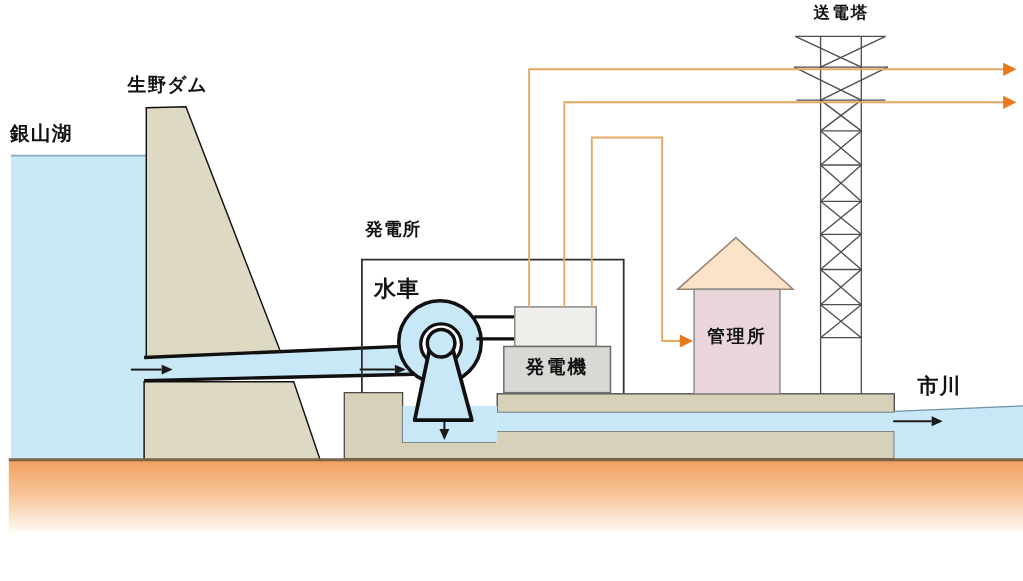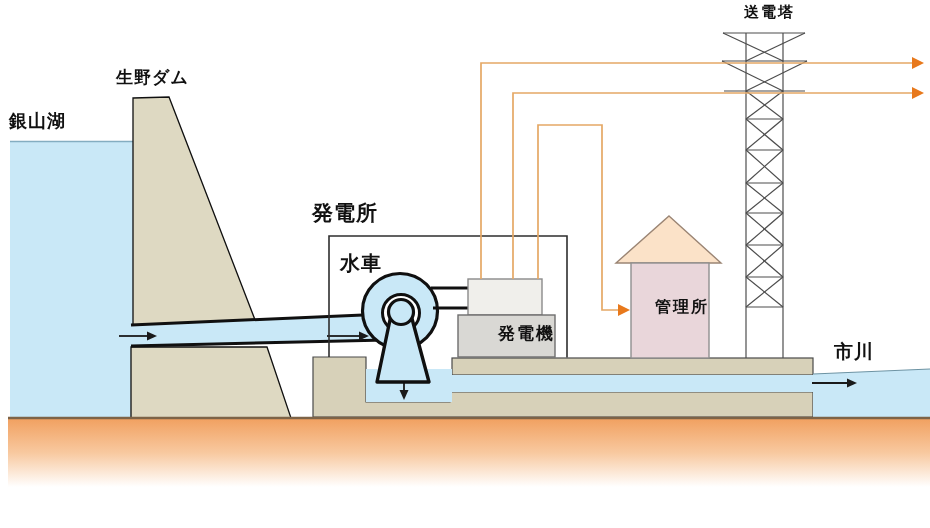--- a/index.html
+++ b/index.html
@@ -5,21 +5,21 @@
   html,body{margin:0;padding:0;background:#fff;}
   #stage{
     position:relative;width:930px;height:528px;background:#fff;overflow:hidden;
     font-family:"Liberation Sans","DejaVu Sans",sans-serif;
   }
   #stage svg{position:absolute;left:0;top:0;}
   .lbl{
     position:absolute;color:#111;font-weight:700;letter-spacing:1px;
     white-space:nowrap;line-height:1;text-align:right;
   }
-  .lbl.center{text-align:right;letter-spacing:2px;}
+  .lbl.center{text-align:center;letter-spacing:2px;}
 </style>
 </head>
 <body>
 
 <div id="stage">
 
 <svg width="930" height="528" viewBox="0 0 930 528">
   <defs>
     <linearGradient id="groundGrad" x1="0" y1="0" x2="0" y2="1">
       <stop offset="0" style="stop-color:var(--ground)"></stop>
@@ -117,20 +117,20 @@
     <polygon points="912,57 924,63 912,69"></polygon>
     <polygon points="912,87 924,93 912,99"></polygon>
     <polygon points="618,304 630,310 618,316"></polygon>
   </g>
 
   <line x1="8" y1="418" x2="930" y2="418" style="stroke:var(--ground_line)" stroke-width="2.6"></line>
 </svg>
 
 <div class="lbl" style="left:9px;top:112px;font-size:18px">銀山湖</div>
 <div class="lbl" style="left:116px;top:69px;font-size:17px">生野ダム</div>
-<div class="lbl" style="left:312px;top:202px;font-size:21px">発電所</div>
+<div class="lbl" style="left:332px;top:202px;font-size:16px">発電所</div>
 <div class="lbl" style="left:340px;top:253px;font-size:20px">水車</div>
 <div class="lbl center" style="left:458px;top:325px;width:97px;font-size:17px">発電機</div>
 <div class="lbl center" style="left:631px;top:299px;width:78px;font-size:16px">管理所</div>
 <div class="lbl center" style="left:735px;top:4px;width:60px;font-size:15px">送電塔</div>
 <div class="lbl" style="left:834px;top:342px;font-size:19px">市川</div>
 
 </div>
 
 </body></html>

